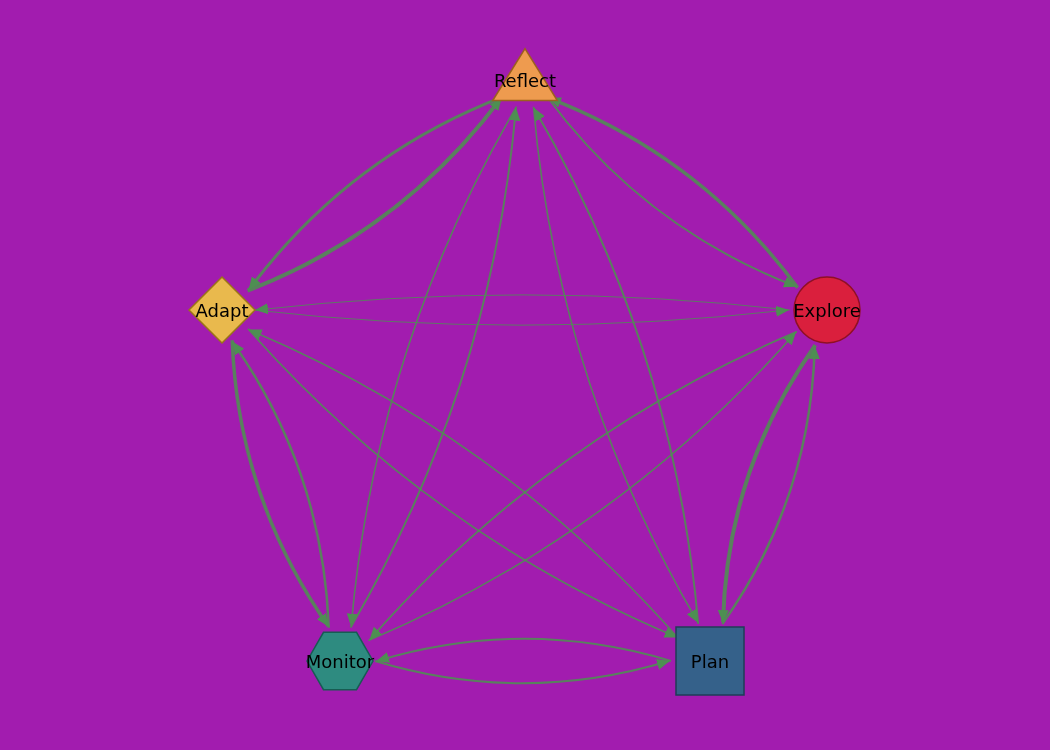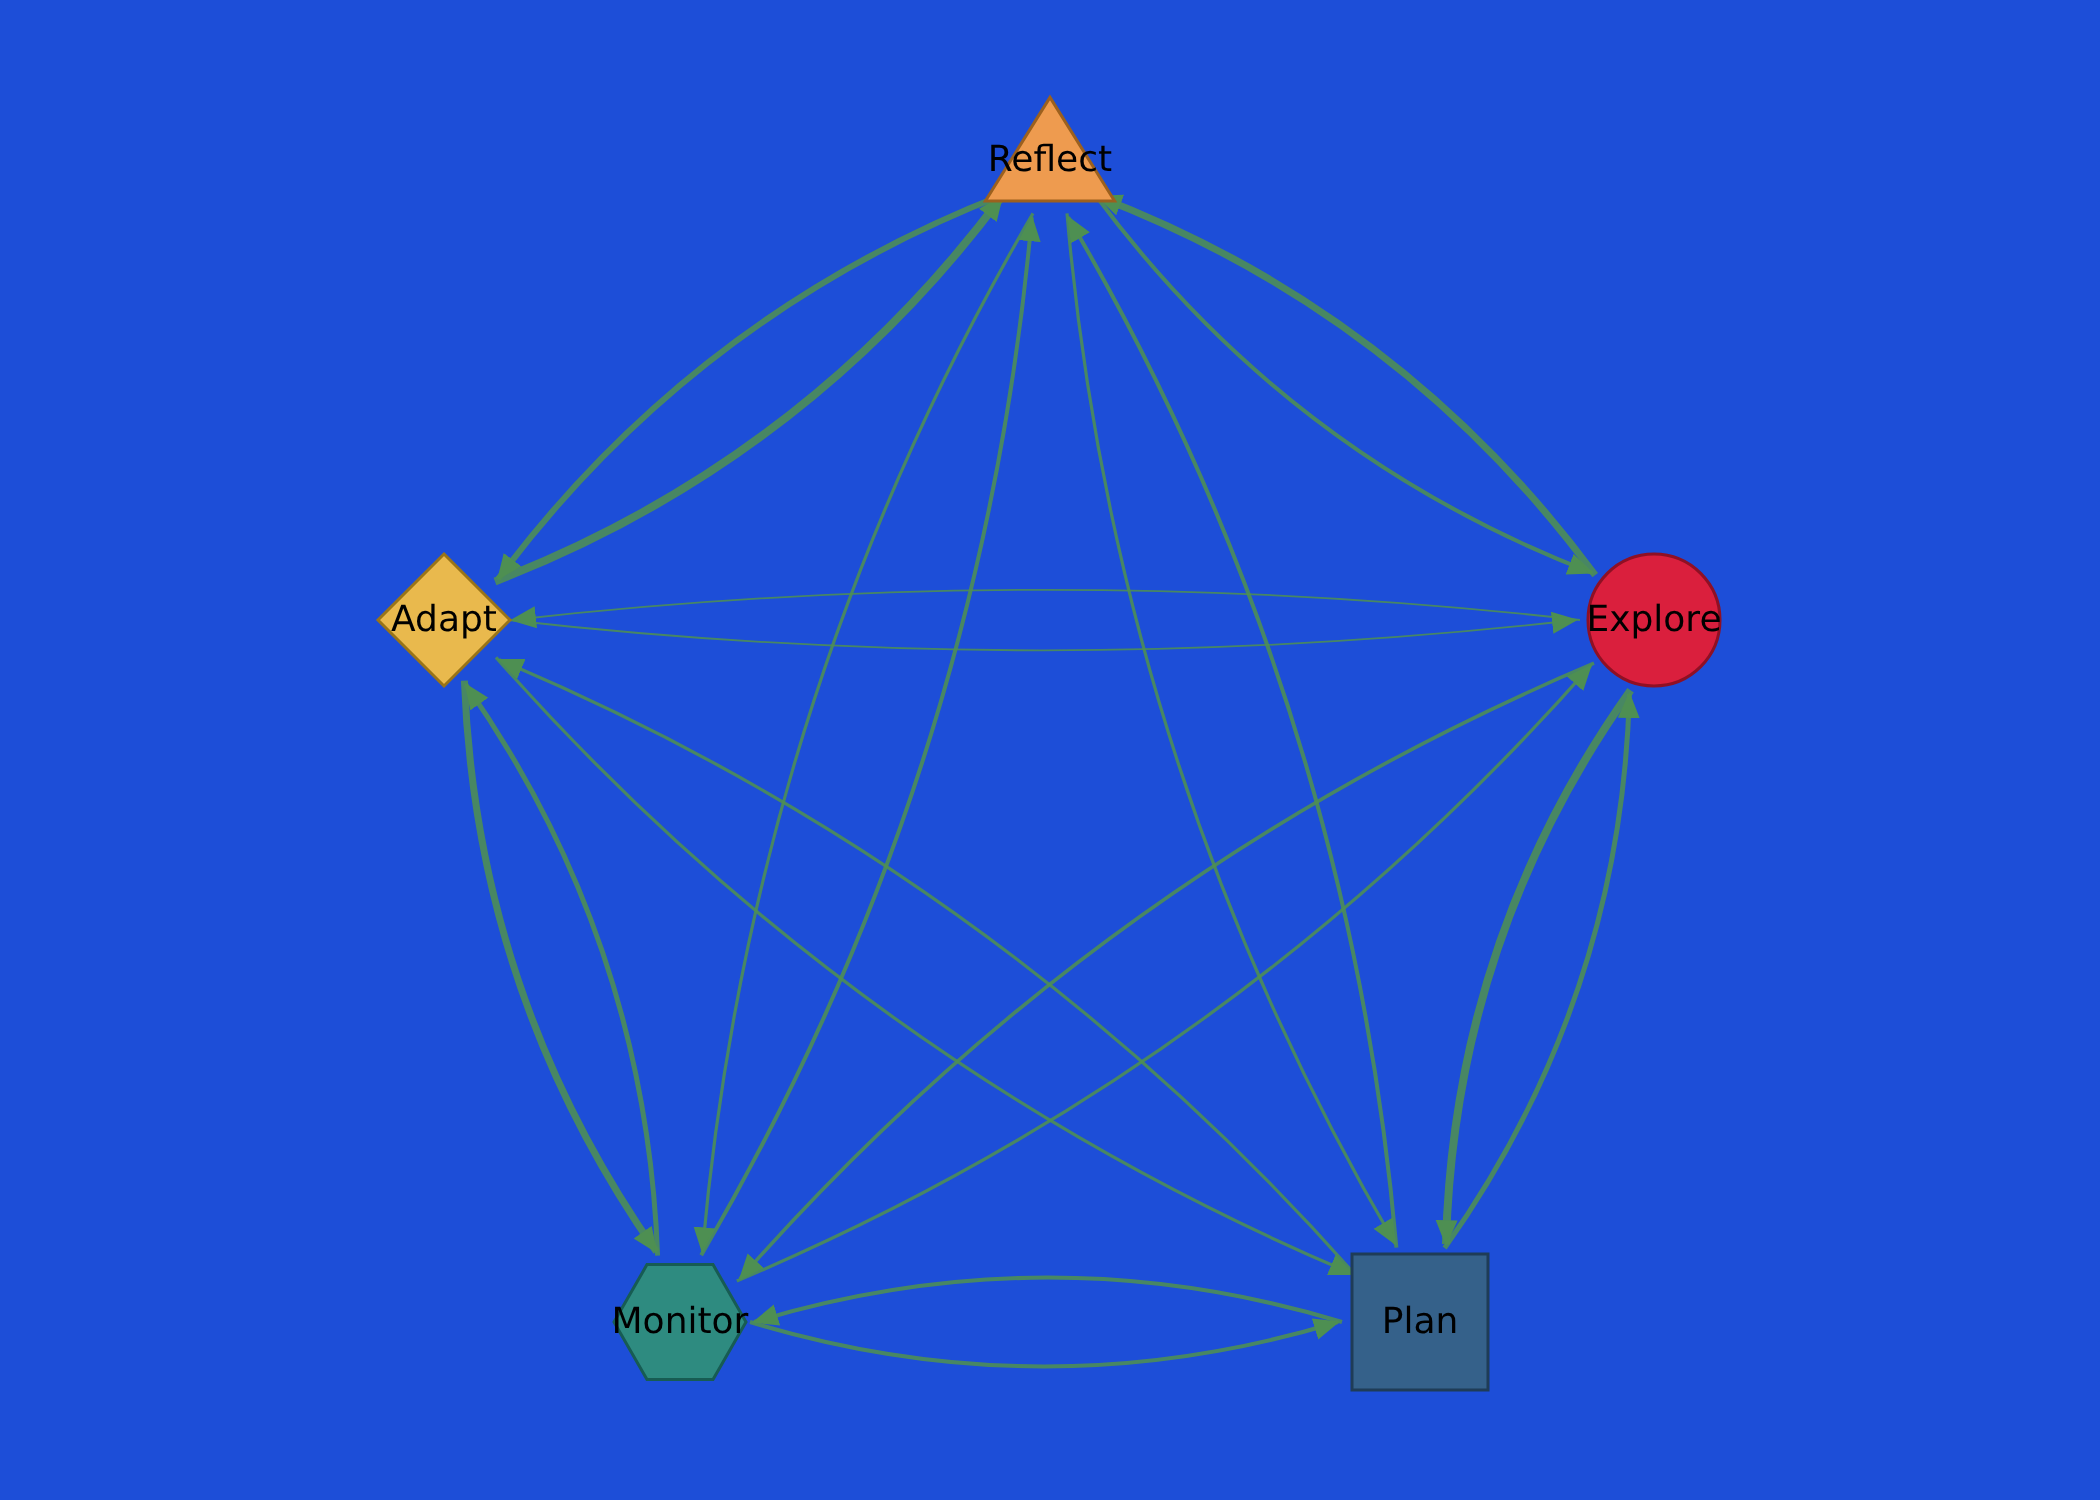--- a/index.html
+++ b/index.html
@@ -8,21 +8,21 @@
     background: #ffffff;
     width: 1050px;
     height: 750px;
     overflow: hidden;
     font-family: "DejaVu Sans", "Liberation Sans", sans-serif;
   }
   .figure {
     position: relative;
     width: 1050px;
     height: 750px;
-    background: #1d4ed8;
+    background: #a21caf;
   }
   svg { display: block; }
   .node-label {
     font-family: "DejaVu Sans", "Liberation Sans", sans-serif;
     font-size: 18px;
     fill: #000000;
   }
 </style>
 </head>
 <body>

